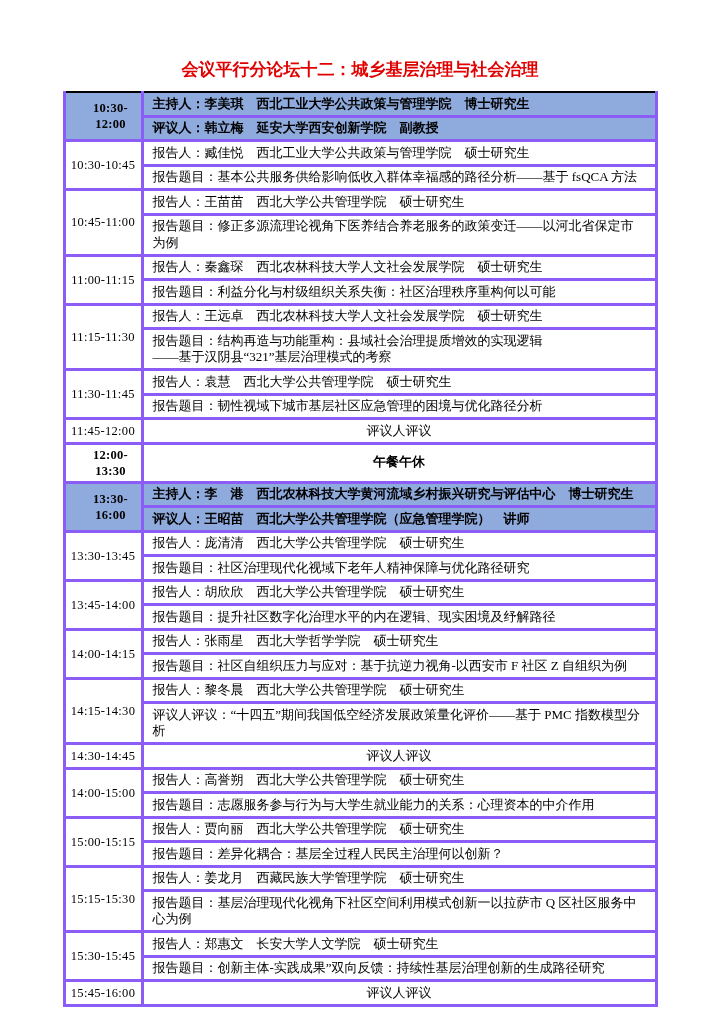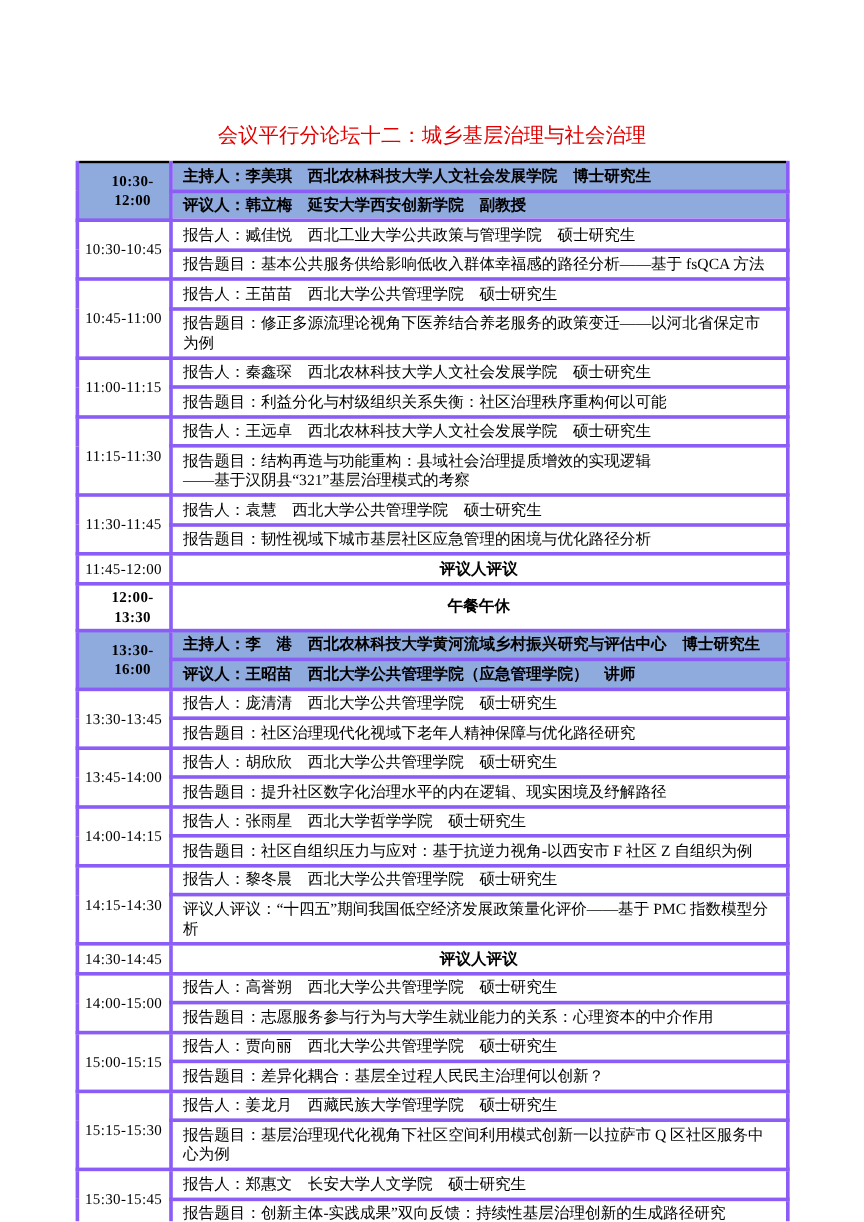--- a/index.html
+++ b/index.html
@@ -13,26 +13,25 @@
     height: 1018px;
     background: #ffffff;
     font-family: "Liberation Serif", "DejaVu Serif", serif;
     color: #000000;
     overflow: hidden;
   }
   .titles {
     text-align: center;
   }
   .doc-title {
-    padding-top: 92px;
+    padding-top: 60px;
     color: var(--accent-red, #e00000);
-    font-weight: normal;
+    font-weight: bold;
     font-size: 17px;
     line-height: 20px;
-    margin-top: 11px;
   }
   .doc-subtitle {
     margin-top: 7px;
     color: var(--accent-red, #e00000);
     font-weight: bold;
     font-size: 16px;
     line-height: 19px;
   }
   table.schedule {
     margin: 11px auto 0 auto;
@@ -59,21 +58,21 @@
     font-size: 13px;
     line-height: 16.5px;
     padding: 2.5px 9px;
     white-space: pre-wrap;
     overflow: hidden;
   }
   tr.style-header td {
     background: var(--header-blue, #8faadc);
     font-weight: bold;
   }
-  tr.style-discussion .content-cell { text-align: center; font-weight: bold; }
+  tr.style-discussion .content-cell { text-align: center; }
   tr.style-break .content-cell {
     text-align: center;
     font-weight: bold;
   }
   .right-line { }
   .page-footer {
     margin-top: 29px;
     text-align: center;
     font-size: 12.5px;
     color: #000000;
@@ -88,21 +87,21 @@
   </div>
 
   <table class="schedule">
     <colgroup>
       <col class="time-col">
       <col>
     </colgroup>
     <tbody id="schedule-body">
         <tr class="style-header block-start">
           <td class="time-cell bold" rowspan="2">10:30-12:00</td>
-          <td class="content-cell">主持人：李美琪　西北农林科技大学人文社会发展学院　博士研究生</td>
+          <td class="content-cell">主持人：李美琪　西北工业大学公共政策与管理学院　博士研究生</td>
         </tr>
         <tr class="style-header">
           <td class="content-cell">评议人：韩立梅　延安大学西安创新学院　副教授</td>
         </tr>
         <tr class="style-presentation block-start">
           <td class="time-cell" rowspan="2">10:30-10:45</td>
           <td class="content-cell">报告人：臧佳悦　西北工业大学公共政策与管理学院　硕士研究生</td>
         </tr>
         <tr class="style-presentation">
           <td class="content-cell">报告题目：基本公共服务供给影响低收入群体幸福感的路径分析——基于 fsQCA 方法</td>

